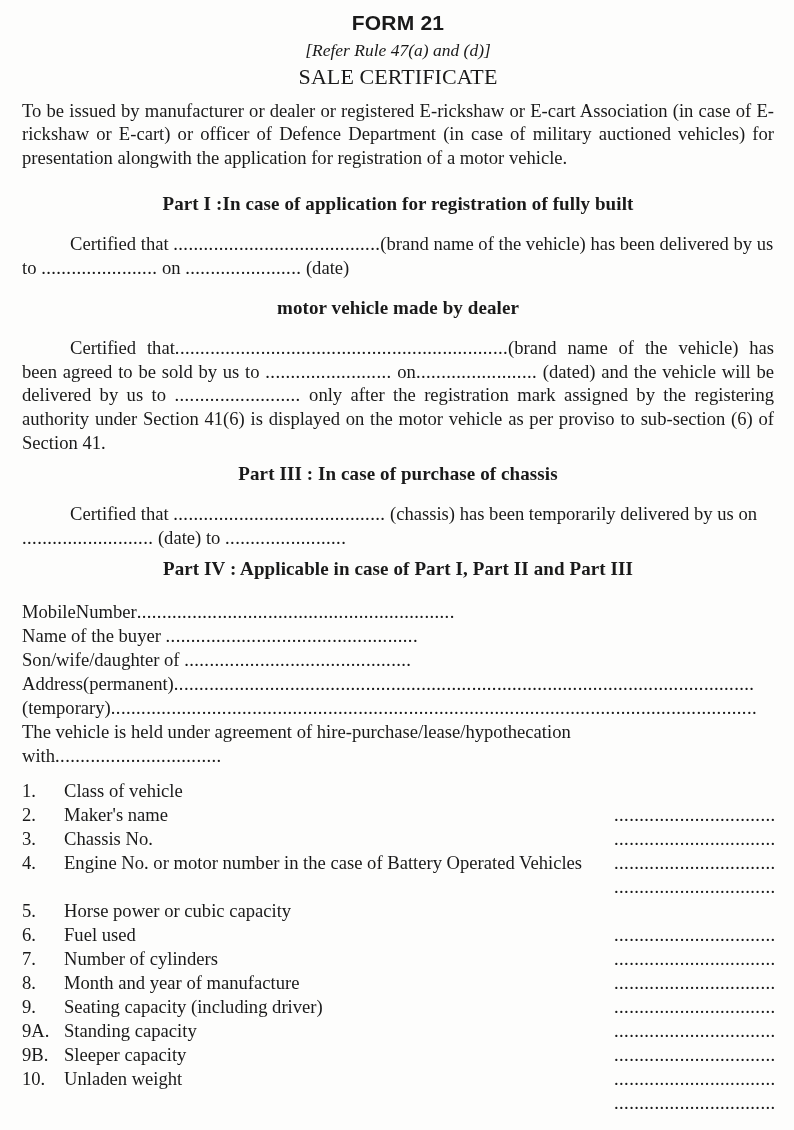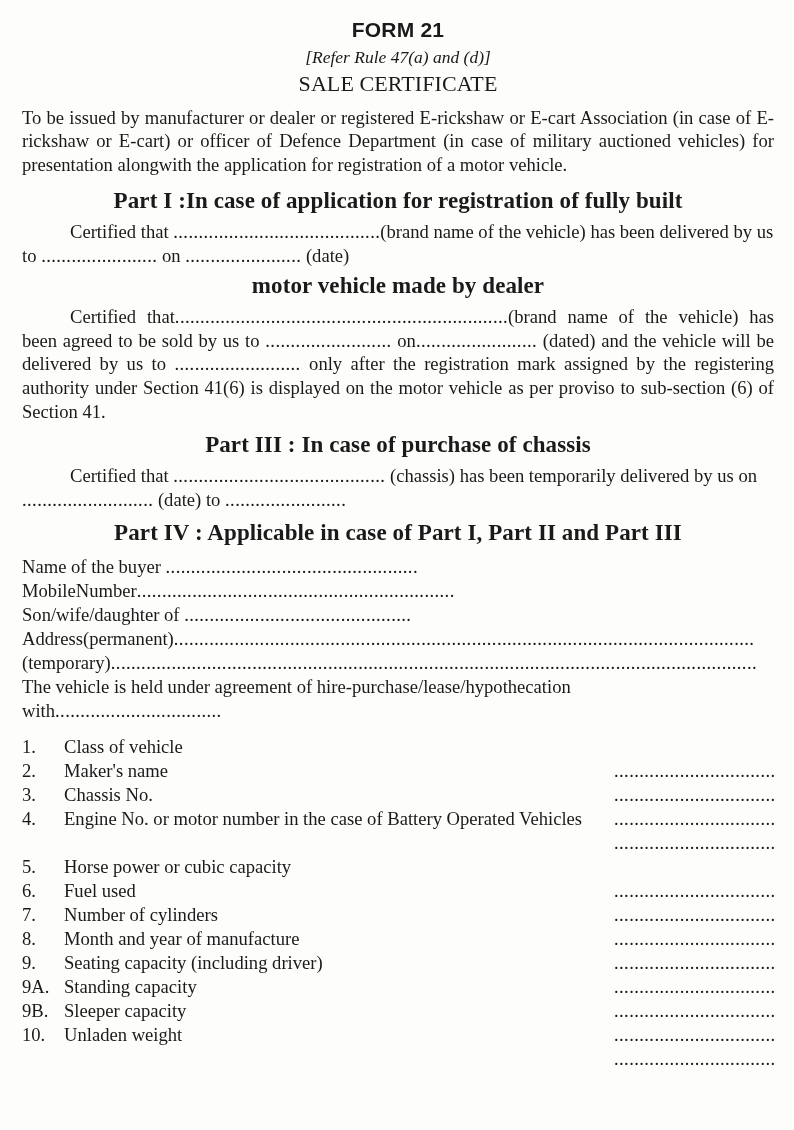--- a/index.html
+++ b/index.html
@@ -28,21 +28,21 @@
     width: 752px;
   }
 
   
   .form-title {
     text-align: center;
     font-family: "Liberation Sans", "DejaVu Sans", sans-serif;
     font-weight: bold;
     font-size: 21px;
     letter-spacing: 0.2px;
-    margin-top: 18px;
+    margin-top: 11px;
     line-height: 1.15;
   }
   .refer-rule {
     text-align: center;
     font-style: italic;
     font-size: 17.5px;
     margin-top: 5px;
     line-height: 1.15;
     font-family: Liberation Serif, serif;
   }
@@ -75,23 +75,23 @@
     display: inline-block;
     width: 48px;
   }
   .nojust {
     text-align: left;
   }
 
   .part-heading {
     text-align: center;
     font-weight: bold;
-    font-size: 23px;
+    font-size: 19px;
     line-height: 1.26;
-    margin: 4px;
+    margin: 16px;
     letter-spacing: 0.1px;
   }
   .part-heading.sp-top {
     margin-top: 7px;
   }
 
   
   .dots {
     font-size: 18.6px;
     letter-spacing: 0.4px;
@@ -169,22 +169,22 @@
     <div class="part-heading">motor vehicle made by dealer</div>
     <p class="part-body"><span class="indent"></span><span>Certified that</span><span class="dots">..................................................................</span><span>(brand name of the vehicle) has been agreed to be sold by us to </span><span class="dots">.........................</span><span> on</span><span class="dots">........................</span><span> (dated) and the vehicle will be delivered by us to </span><span class="dots">.........................</span><span> only after the registration mark assigned by the registering authority under Section 41(6) is displayed on the motor vehicle as per proviso to sub-section (6) of Section 41.</span></p>
 
     <div class="part-heading sp-top">Part III : In case of purchase of chassis</div>
     <p class="part-body nojust"><span class="indent"></span><span>Certified that </span><span class="dots">..........................................</span><span> (chassis) has been temporarily delivered by us on </span><span class="dots">..........................</span><span> (date) to </span><span class="dots">........................</span></p>
 
     <div class="part-heading sp-top">Part IV : Applicable in case of Part I, Part II and Part III</div>
 
     <div class="spacer-3"></div>
 
+    <div class="field-line"><span>MobileNumber</span><span class="dots">...............................................................</span></div>
     <div class="field-line"><span>Name of the buyer </span><span class="dots">..................................................</span></div>
-    <div class="field-line"><span>MobileNumber</span><span class="dots">...............................................................</span></div>
     <div class="field-line"><span>Son/wife/daughter of </span><span class="dots">.............................................</span></div>
     <div class="field-line"><span>Address(permanent)</span><span class="dots">...................................................................................................................</span></div>
     <div class="field-line"><span>(temporary)</span><span class="dots">................................................................................................................................</span></div>
 
     <p class="part-body nojust"><span>The vehicle is held under agreement of hire-purchase/lease/hypothecation with</span><span class="dots">.................................</span></p>
 
     <div class="spacer-9"></div>
 
 
     <div class="spacer-3"></div>

